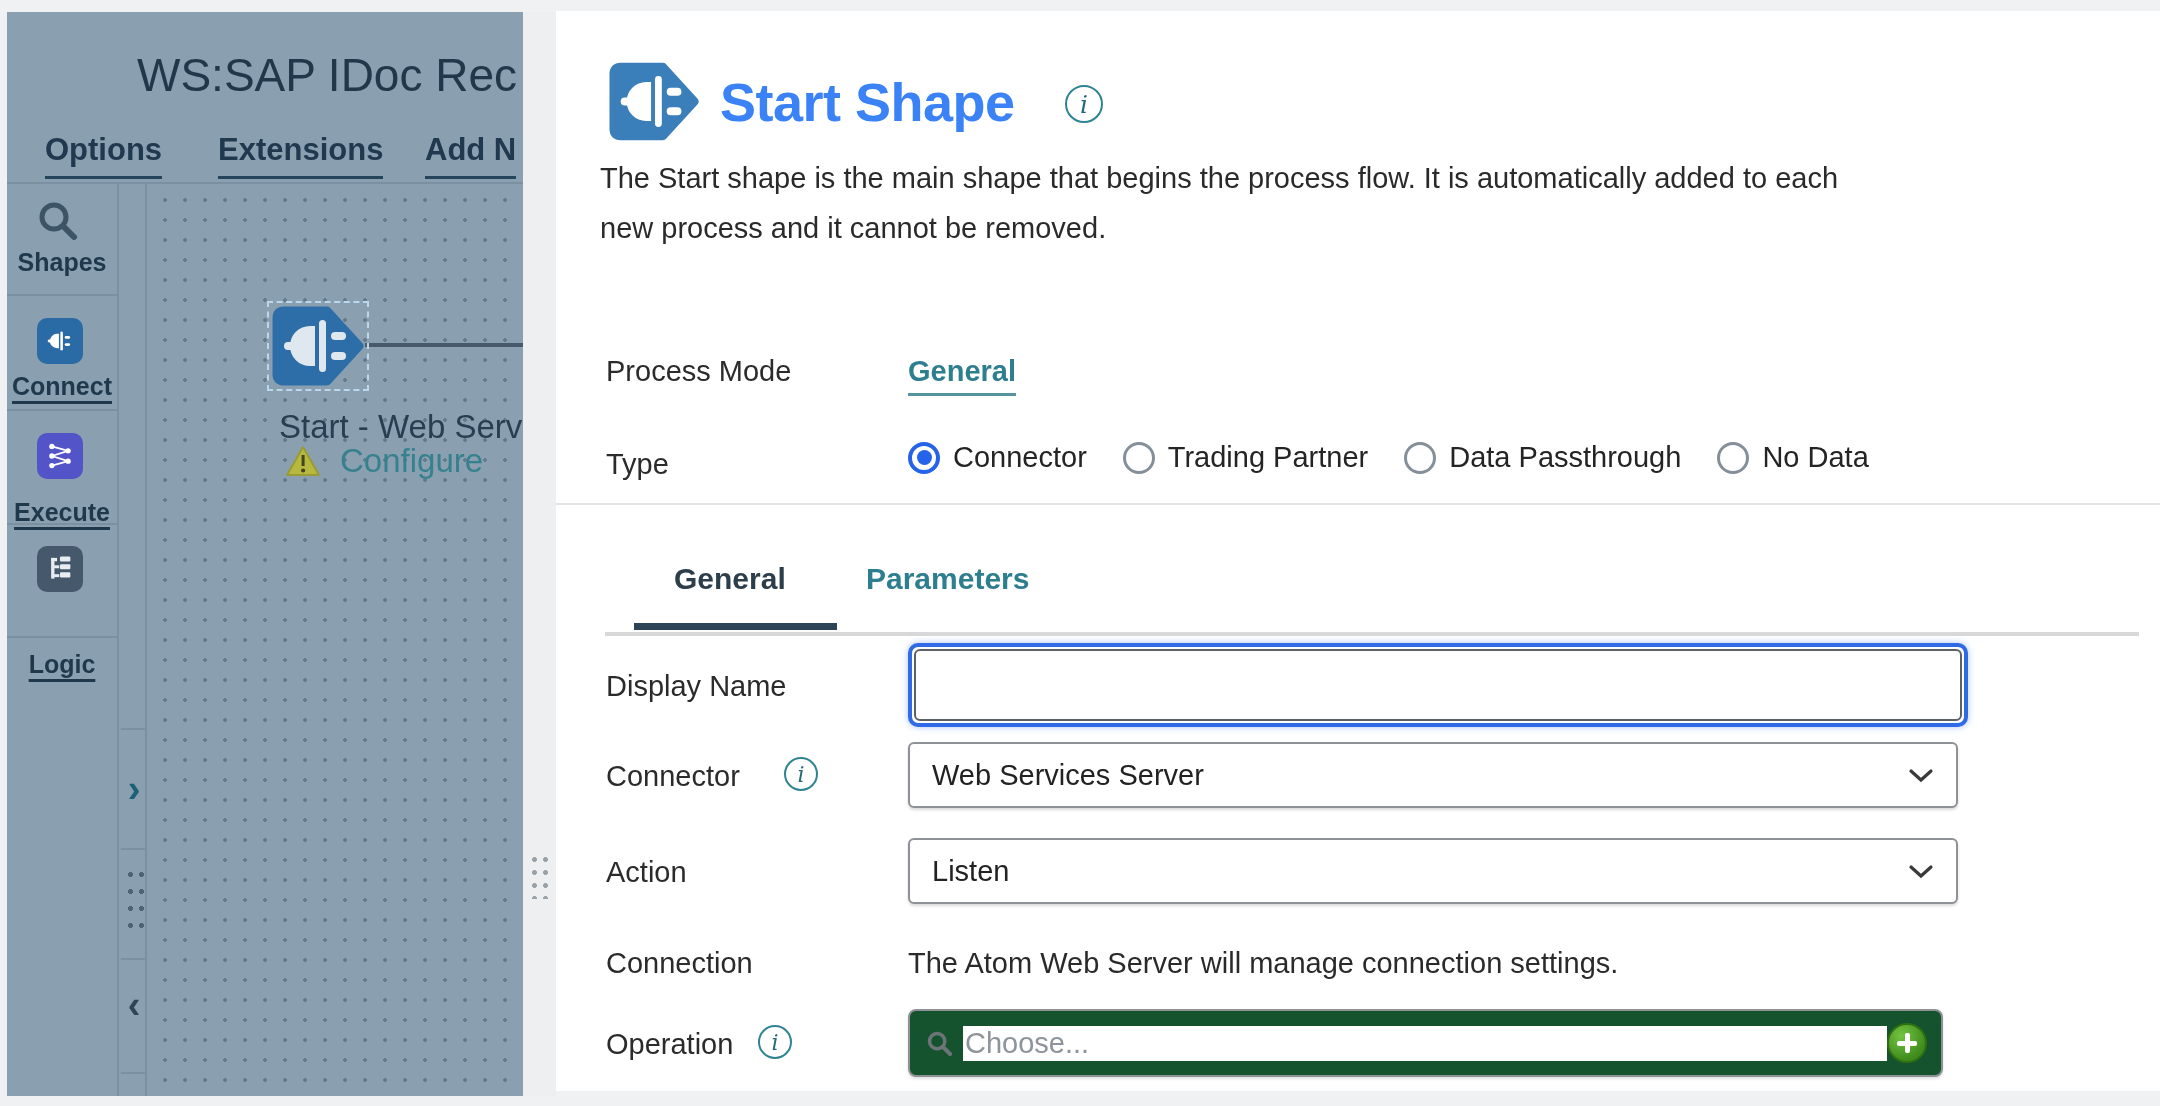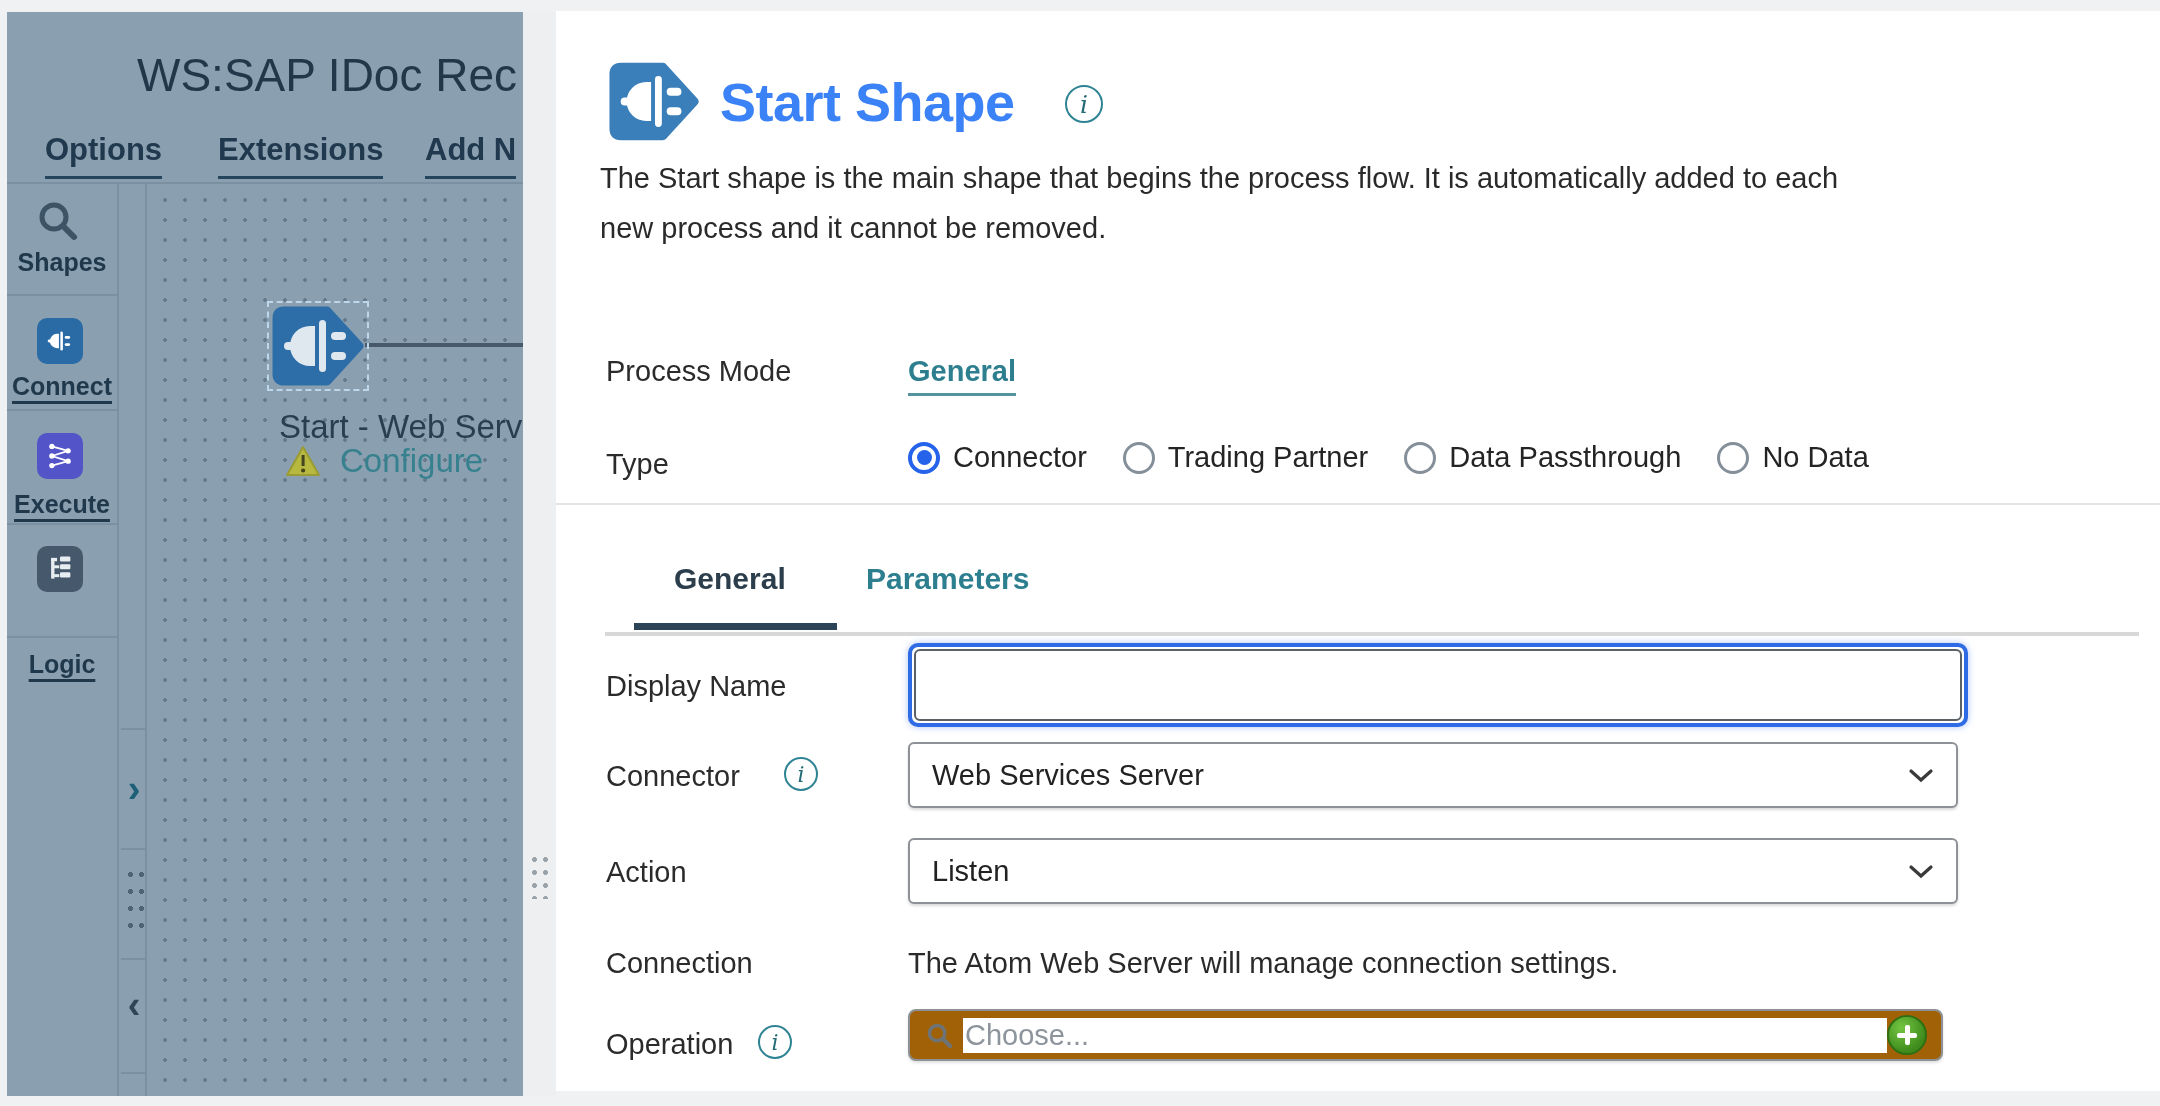--- a/index.html
+++ b/index.html
@@ -73,21 +73,21 @@
     box-shadow:0 0 7px rgba(47,107,228,.4);background:#fff;padding:2px;}
   .dn-input{width:100%;height:100%;border:2px solid #5c6166;border-radius:6px;outline:none;font-size:29px;padding:0 18px;color:#222;}
 
   .selbox{position:absolute;left:352px;width:1050px;height:66px;background:#fff;border:2px solid #8e9296;border-radius:6px;
     box-shadow:0 2px 3px rgba(0,0,0,.15);display:flex;align-items:center;padding:0 22px;cursor:pointer;}
   .selbox .sval{font-size:29px;color:#222;flex:1;}
   .sel-conn{top:731px;} .sel-act{top:827px;}
 
   .conn-note{position:absolute;left:352px;top:936px;font-size:29px;color:#2a2a2a;white-space:nowrap;}
 
-  .op-wrap{position:absolute;left:352px;top:998px;width:1035px;height:52px;background:#a16207;border:2px solid #8e9296;border-radius:8px;
+  .op-wrap{position:absolute;left:352px;top:998px;width:1035px;height:68px;background:#14532d;border:2px solid #8e9296;border-radius:8px;
     box-shadow:0 2px 3px rgba(0,0,0,.12);display:flex;align-items:center;padding:0 14px 0 16px;}
   .op-input{flex:1;border:none;outline:none;font-size:29px;color:#444;margin-left:10px;min-width:0;}
   .op-input::placeholder{color:#8d949c;}
   .plus-btn{width:40px;height:40px;border-radius:50%;border:2px solid #2f6f13;cursor:pointer;position:relative;flex:0 0 auto;
     background:radial-gradient(circle at 35% 30%,#74c442,#3f8c1d 70%);}
   .plus-btn::before,.plus-btn::after{content:"";position:absolute;background:#fff;left:50%;top:50%;border-radius:2px;}
   .plus-btn::before{width:20px;height:5px;margin:-2.5px 0 0 -10px;}
   .plus-btn::after{width:5px;height:20px;margin:-10px 0 0 -2.5px;}
 </style>
 </head>
@@ -137,21 +137,21 @@
             </g>
           <g fill="#ffffff">
               <circle cx="12" cy="10" r="3.6"></circle>
               <circle cx="12" cy="23" r="3.6"></circle>
               <circle cx="12" cy="36" r="3.6"></circle>
               <circle cx="34" cy="16" r="3.6"></circle>
               <circle cx="34" cy="30" r="3.6"></circle>
             </g>
         </svg>
       </div>
-      <div class="rail-label rail-link" style="top:306px;">Execute</div>
+      <div class="rail-label rail-link" style="top:314px;">Execute</div>
       <div class="rail-div" style="top:339px;"></div>
 
       <div class="rail-btn" style="top:362px;background:#46586b;">
         <svg width="34" height="34" viewBox="0 0 46 46">
           <g fill="#e8edf2">
               <rect x="11" y="8" width="4.5" height="28"></rect>
               <rect x="11" y="8" width="8" height="4.5"></rect>
               <rect x="15" y="18" width="7" height="4"></rect>
               <rect x="15" y="30" width="7" height="4"></rect>
               <rect x="23" y="6" width="14" height="7" rx="1.5"></rect>

